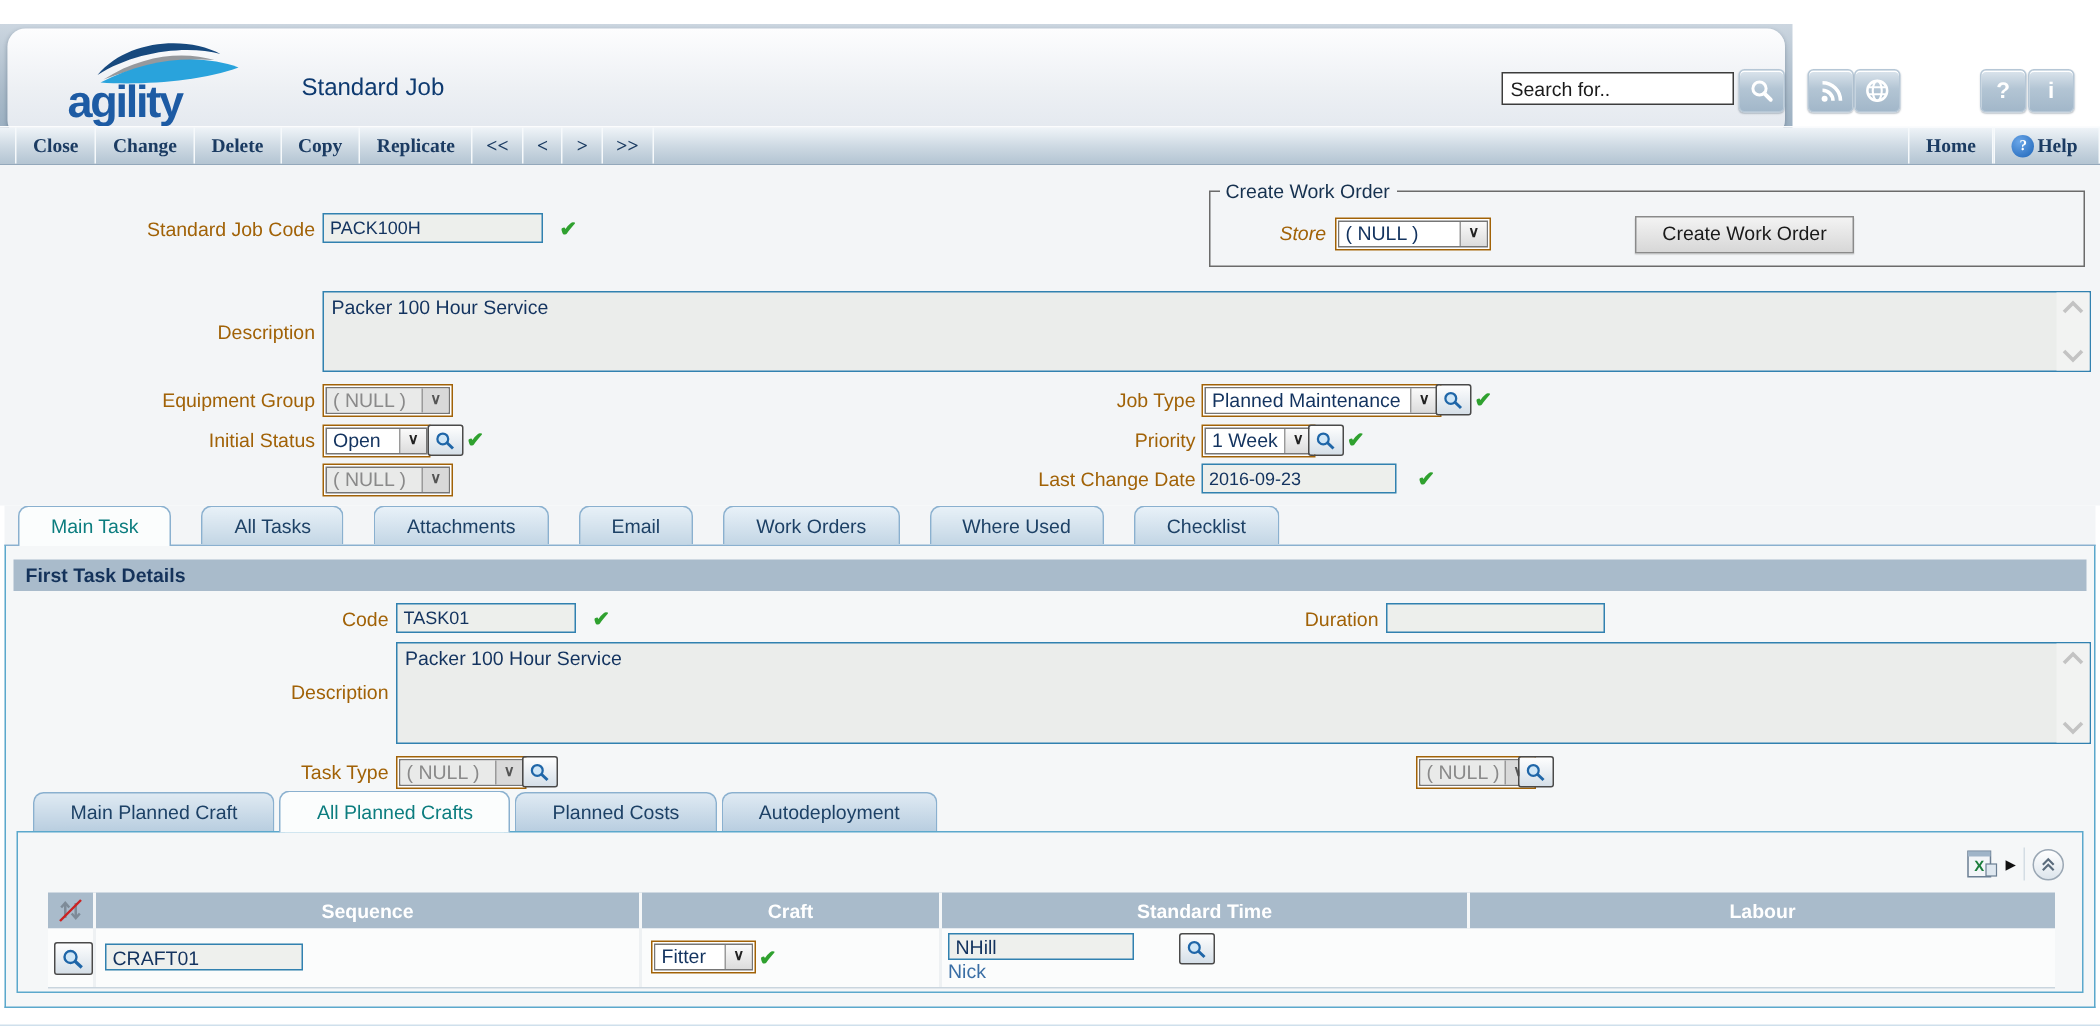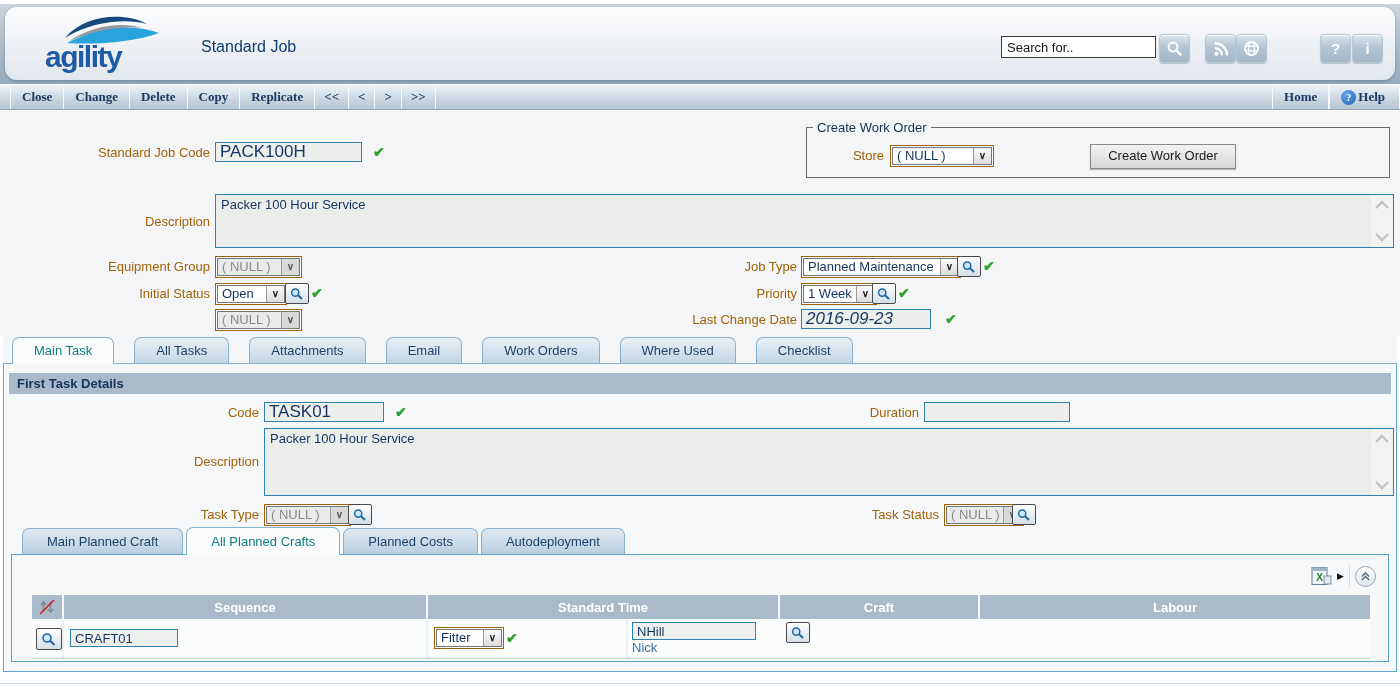--- a/index.html
+++ b/index.html
@@ -1,20 +1,20 @@
 <!DOCTYPE html>
 <html><head>
 <meta charset="utf-8">
 <style>
   html,body{margin:0;padding:0;background:#fff;}
   .page{position:relative;width:1400px;height:687px;background:#ffffff;
         font-family:"Liberation Sans",sans-serif;font-size:13px;overflow:hidden;}
 
   
-  .hdr{position:absolute;left:0;top:4px;width:1400px;height:84px;
+  .hdr{position:absolute;left:0;top:16px;width:1195px;height:84px;
        background:linear-gradient(180deg,#ccd6e0 0%,#a9bac9 55%,#93a9bd 100%);}
   .hdr-panel{position:absolute;left:5px;top:3px;right:5px;height:73px;border-radius:12px;
        background:linear-gradient(180deg,#fdfdfe 0%,#edf0f4 55%,#e2e7ee 100%);
        box-shadow:0 1px 3px rgba(40,60,80,.35);}
   .logo{position:absolute;left:36px;top:1px;width:140px;height:72px;}
   .logo-sw{position:absolute;left:14px;top:4px;}
   .logo-text{position:absolute;left:4px;top:33px;font-size:30px;font-weight:bold;
        color:#1d5ba4;letter-spacing:-1.5px;line-height:32px;}
   .title{position:absolute;left:196px;top:31px;font-size:16px;color:#0e3a70;}
   .srch{position:absolute;left:996px;top:29px;width:155px;height:22px;border:1px solid #3c3c3c;
@@ -36,21 +36,21 @@
   .tbtn.nav{padding:0 9px;}
   .tbar-right{margin-left:auto;display:flex;align-items:stretch;}
   .helpdot{display:inline-flex;width:15px;height:15px;border-radius:50%;
        background:radial-gradient(circle at 35% 30%,#6aa6e8,#1d64b8);color:#fff;font-size:10px;
        align-items:center;justify-content:center;margin-right:2px;}
 
   
   .formsec{position:absolute;top:110px;left:0;width:1400px;height:227px;background:#f3f5f7;}
   .lbl{position:absolute;color:#a16207;text-align:right;line-height:20px;white-space:nowrap;}
   .ctl{position:absolute;background:#edefec;border:1px solid #3181b0;height:20px;box-sizing:border-box;
-       font-family:"Liberation Sans",sans-serif;font-size:17px;color:#13335f;padding:1px 4px;}
+       font-family:"Liberation Sans",sans-serif;font-size:12px;color:#13335f;padding:1px 4px;}
   .chk{position:absolute;color:#2fa12f;font-size:14px;font-weight:bold;line-height:18px;}
   .sel{position:absolute;border:1px solid #a16207;padding:1px;background:#fff;display:inline-flex;height:22px;box-sizing:border-box;cursor:pointer;}
   .sel-in{display:flex;border:1px solid #767676;}
   .sel-t{padding:0 4px;font-size:13px;line-height:16px;color:#13335f;background:#fff;white-space:nowrap;overflow:hidden;}
   .sel-a{width:17px;background:linear-gradient(180deg,#fafafa,#dcdcdc);border-left:1px solid #9a9a9a;
        text-align:center;font-size:10px;line-height:16px;color:#222;font-weight:bold;}
   .sel.gray .sel-t{color:#8a8a8a;background:#e9eae9;}
   .sel.gray .sel-a{background:#d9d9d9;color:#555;}
   .lkp{position:absolute;width:22px;height:19px;border:1px solid #4a4a4a;border-radius:2px;
        background:linear-gradient(180deg,#fefefe,#d5dfe8);display:flex;align-items:center;justify-content:center;cursor:pointer;}
@@ -176,21 +176,21 @@
 
   <div class="formsec">
 
     <div class="lbl" style="left:0;top:33px;width:210px;">Standard Job Code</div>
     <input class="ctl" style="left: 215px; top: 32px; width: 147px;" readonly="" value="PACK100H">
     <span class="chk" style="left:373px;top:33px;">✔</span>
 
     <fieldset class="cwo">
       <legend>Create Work Order</legend>
     </fieldset>
-    <div class="lbl" style="left:806px;top:36px;width:78px;">Store</div>
+    <div class="lbl" style="left:806px;top:36px;width:78px;font-style:italic;">Store</div>
     <span class="sel" style="left:890px;top:35px;">
       <span class="sel-in">
         <span class="sel-t" style="width:72px;">( NULL )</span>
         <span class="sel-a">∨</span>
       </span>
     </span>
     <div class="gbtn" style="left:1090px;top:34px;width:144px;">Create Work Order</div>
 
     <div class="lbl" style="left:0;top:102px;width:210px;">Description</div>
     <div class="txtarea" style="left:215px;top:84px;width:1179px;height:54px;">
@@ -259,21 +259,21 @@
     <span class="chk" style="left:898px;top:174px;">✔</span>
 
     <span class="sel gray" style="left:215px;top:199px;">
       <span class="sel-in">
         <span class="sel-t" style="width:55px;">( NULL )</span>
         <span class="sel-a">∨</span>
       </span>
     </span>
 
     <div class="lbl" style="left:560px;top:200px;width:237px;">Last Change Date</div>
-    <input class="ctl" style="left: 801px; top: 199px; width: 130px; font-style: italic;" readonly="" value="2016-09-23">
+    <input class="ctl" style="left: 801px; top: 199px; width: 130px;" readonly="" value="2016-09-23">
     <span class="chk" style="left:945px;top:200px;">✔</span>
   </div>
 
   <div class="tabs">
     <div class="tab active">Main Task</div>
     <div class="tab">All Tasks</div>
     <div class="tab">Attachments</div>
     <div class="tab">Email</div>
     <div class="tab">Work Orders</div>
     <div class="tab">Where Used</div>
@@ -310,21 +310,20 @@
         <span class="sel-a">∨</span>
       </span>
     </span>
     <span class="lkp" style="left:344px;top:140px;">
       <svg width="16" height="14" viewBox="0 0 16 14">
         <circle cx="6.2" cy="5.6" r="3.6" fill="#cfe6f7" stroke="#1f66a8" stroke-width="1.5"></circle>
         <line x1="8.8" y1="8" x2="13" y2="12" stroke="#1f66a8" stroke-width="2"></line>
       </svg>
     </span>
 
-    <div class="lbl" style="left:680px;top:141px;width:255px;">Task Status</div>
     <span class="sel gray" style="left:940px;top:140px;">
       <span class="sel-in">
         <span class="sel-t" style="width:48px;">( NULL )</span>
         <span class="sel-a">∨</span>
       </span>
     </span>
     <span class="lkp" style="left:1008px;top:140px;">
       <svg width="16" height="14" viewBox="0 0 16 14">
         <circle cx="6.2" cy="5.6" r="3.6" fill="#cfe6f7" stroke="#1f66a8" stroke-width="1.5"></circle>
         <line x1="8.8" y1="8" x2="13" y2="12" stroke="#1f66a8" stroke-width="2"></line>
@@ -360,36 +359,36 @@
         <div class="gh c0">
           <svg width="18" height="18" viewBox="0 0 18 18">
             <line x1="5.5" y1="4" x2="5.5" y2="14" stroke="#7e8b98" stroke-width="1.7"></line>
             <polyline points="2.8,7 5.5,4 8.2,7" fill="none" stroke="#7e8b98" stroke-width="1.7"></polyline>
             <line x1="12.5" y1="4" x2="12.5" y2="14" stroke="#7e8b98" stroke-width="1.7"></line>
             <polyline points="9.8,11 12.5,14 15.2,11" fill="none" stroke="#7e8b98" stroke-width="1.7"></polyline>
             <line x1="2" y1="16" x2="16" y2="2" stroke="#cc2222" stroke-width="1.6"></line>
           </svg>
         </div>
         <div class="gh c1">Sequence</div>
+        <div class="gh c2">Craft</div>
         <div class="gh c3">Standard Time</div>
-        <div class="gh c2">Craft</div>
         <div class="gh c4">Labour</div>
       </div>
 
       <div class="gridrow">
         <div class="gc c0">
           <span class="rowlkp">
             <svg width="18" height="15" viewBox="0 0 18 15">
               <circle cx="7" cy="6" r="4" fill="#cfe6f7" stroke="#1f66a8" stroke-width="1.6"></circle>
               <line x1="10" y1="8.8" x2="14.5" y2="13" stroke="#1f66a8" stroke-width="2.2"></line>
             </svg>
           </span>
         </div>
         <div class="gc c1">
-          <input class="cell-inp" style="left: 6px; top: 10px; width: 108px;" readonly="" value="CRAFT01">
+          <input class="cell-inp" style="left: 6px; top: 10px; width: 132px;" readonly="" value="CRAFT01">
         </div>
         <div class="gc c2">
           <span class="sel" style="left:6px;top:8px;position:absolute;">
             <span class="sel-in">
               <span class="sel-t" style="width:38px;">Fitter</span>
               <span class="sel-a">∨</span>
             </span>
           </span>
           <span class="chk" style="left:78px;top:10px;">✔</span>
         </div>

